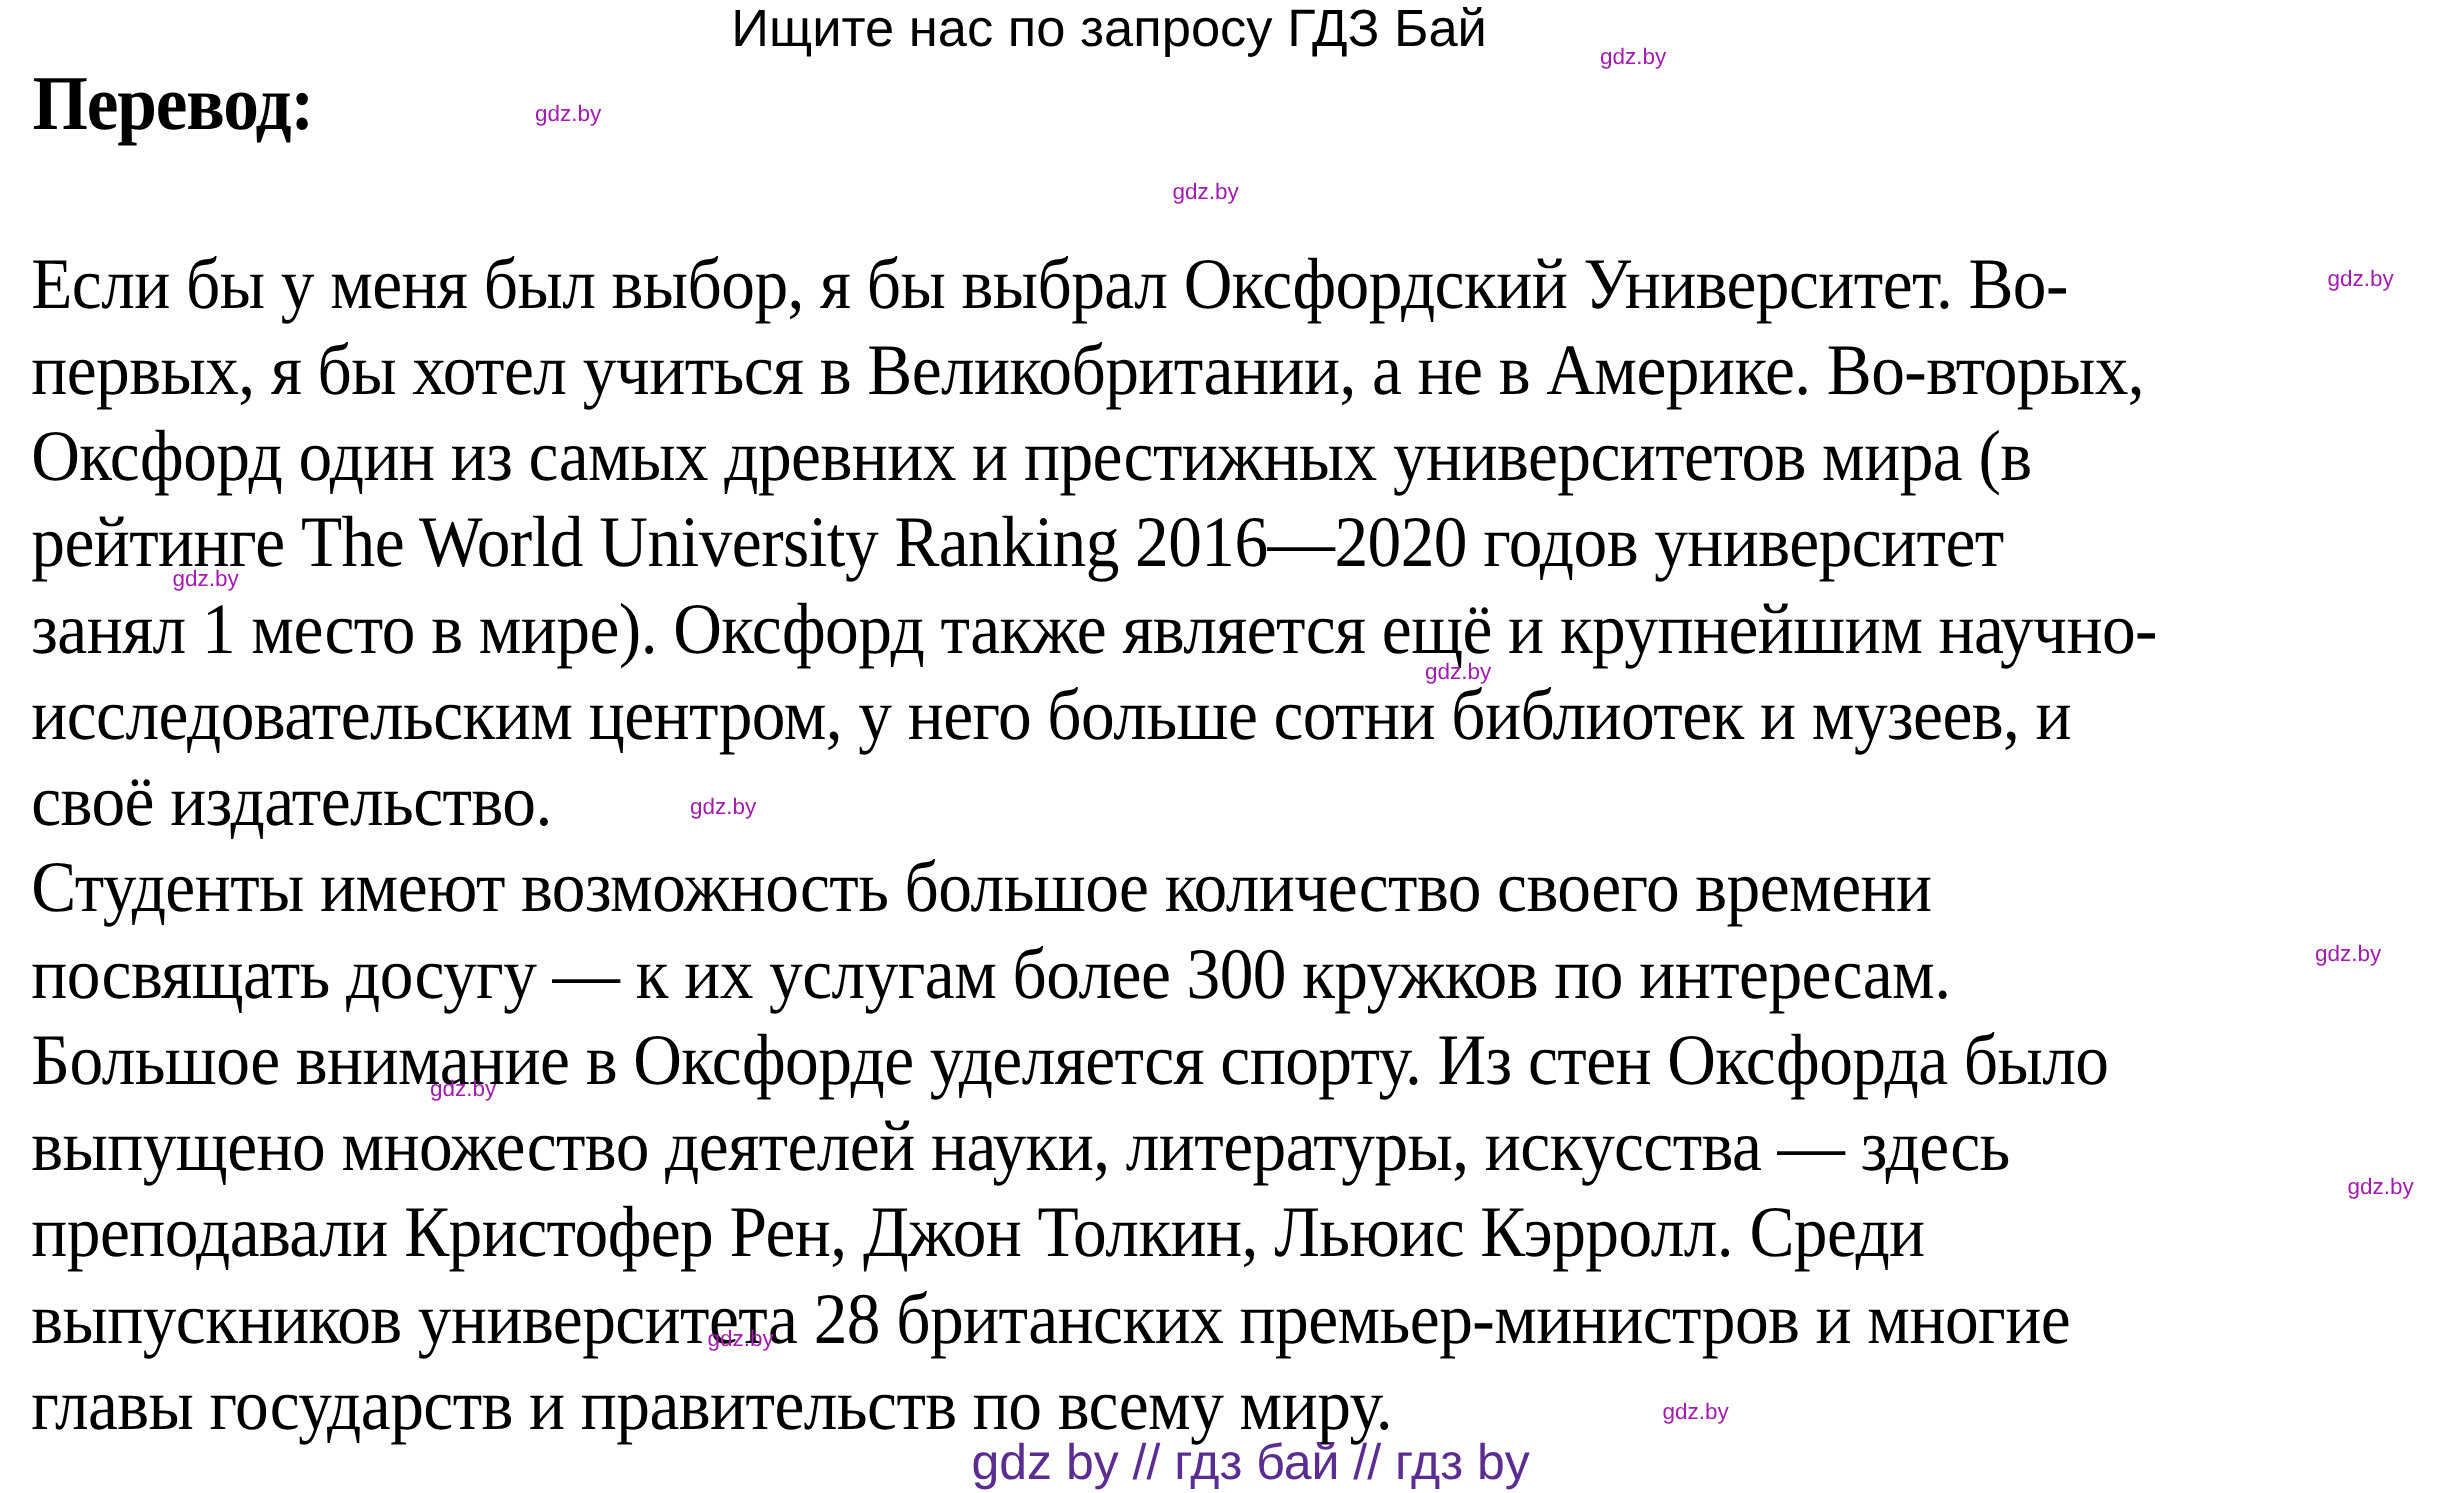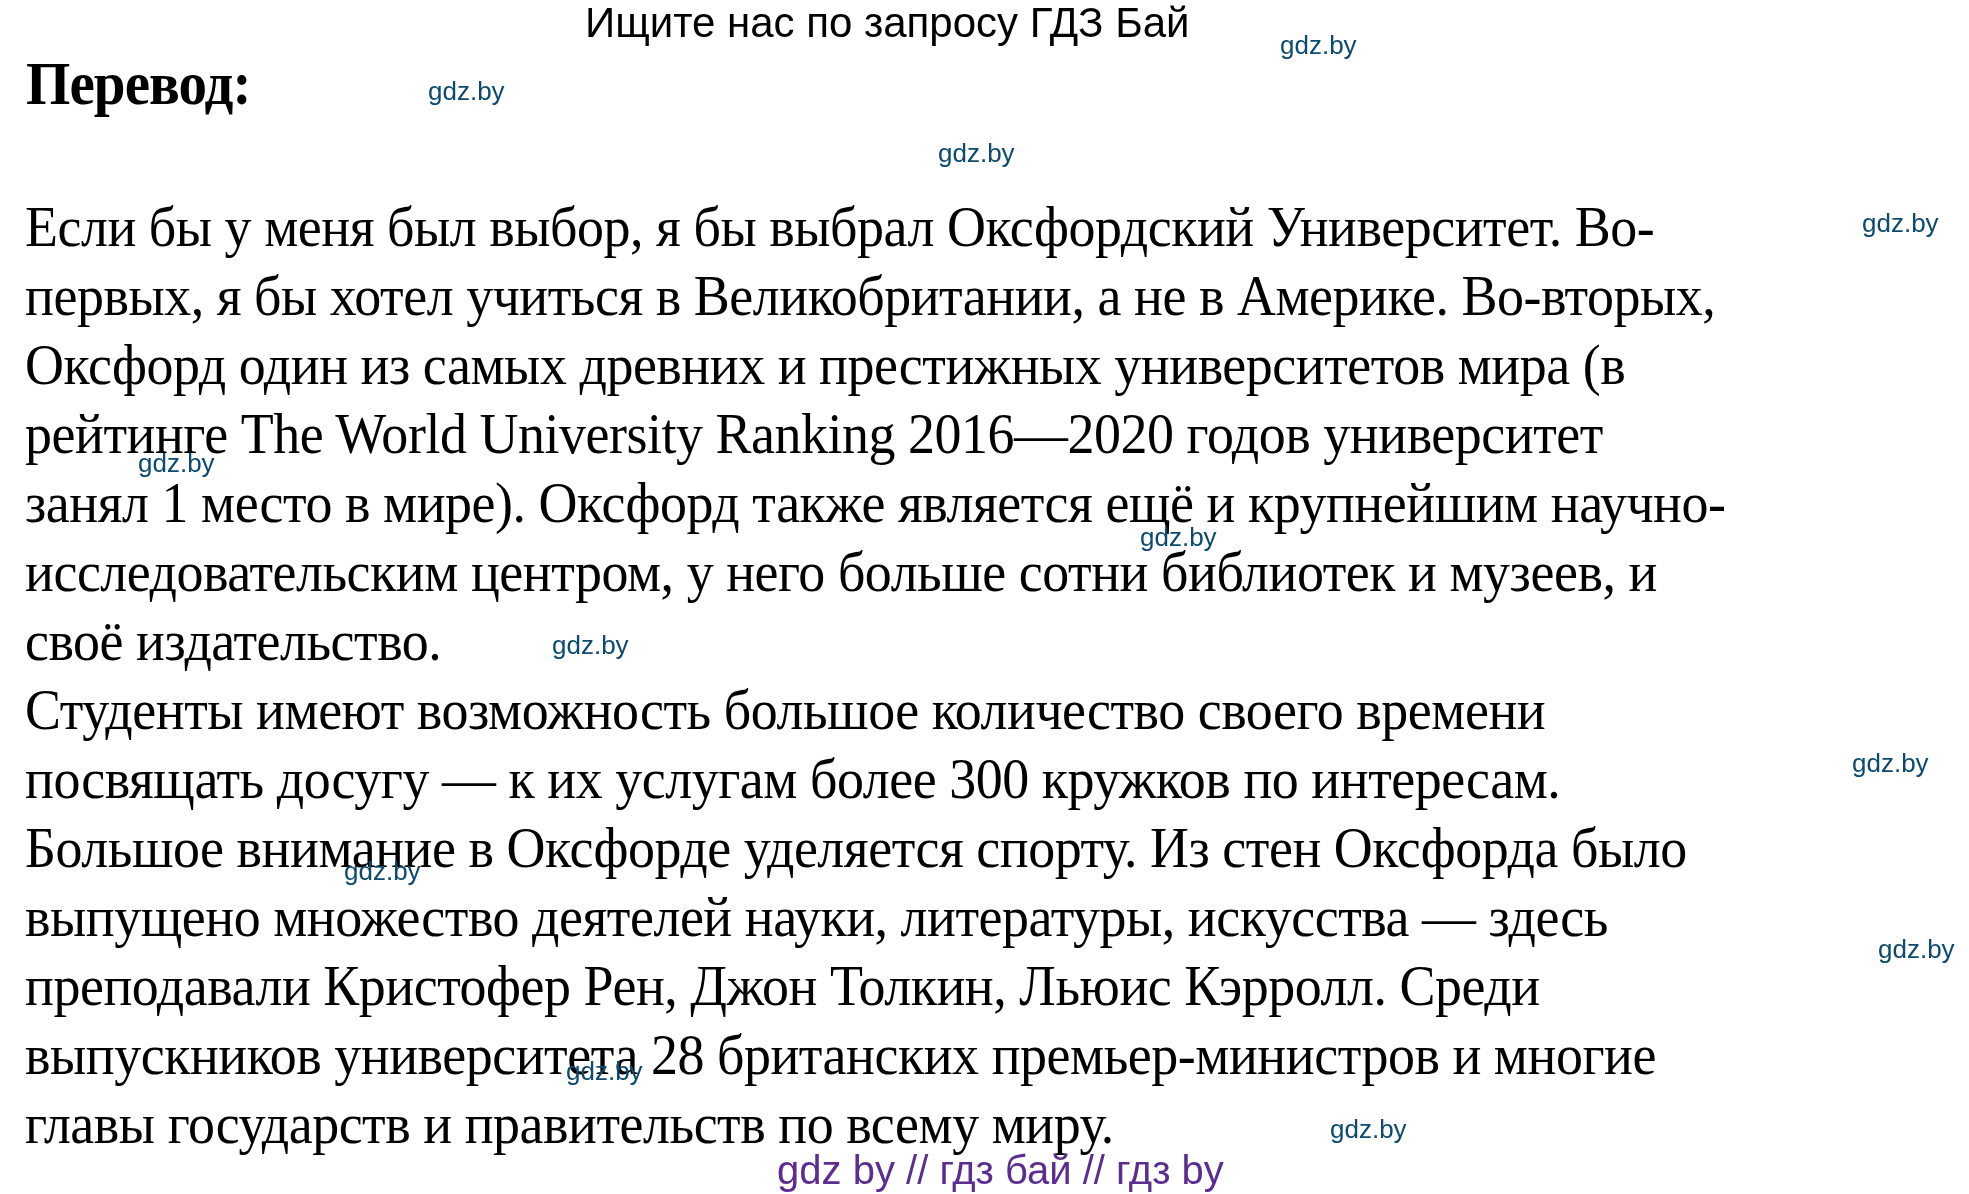--- a/index.html
+++ b/index.html
@@ -19,21 +19,21 @@
   }
   .bodytext{
     position:absolute;top:192px;left:25px;
     font-size:58px;line-height:69px;letter-spacing:-0.5px;
     transform:scaleX(0.93);transform-origin:0 0;
   }
   .line{white-space:nowrap;}
   .wm{
     position:absolute;
     font-family:"Liberation Sans", sans-serif;
-    font-size:26px;line-height:26px;color:#0c4a6e;white-space:nowrap;
+    font-size:18px;line-height:26px;color:#a21caf;white-space:nowrap;
   }
   .footer{
     position:absolute;top:1148px;left:16px;width:100%;text-align:center;
     font-family:"Liberation Sans", sans-serif;
     font-size:40px;color:#5c2d91;white-space:nowrap;
   }
 </style>
 </head>
 <body>
 

